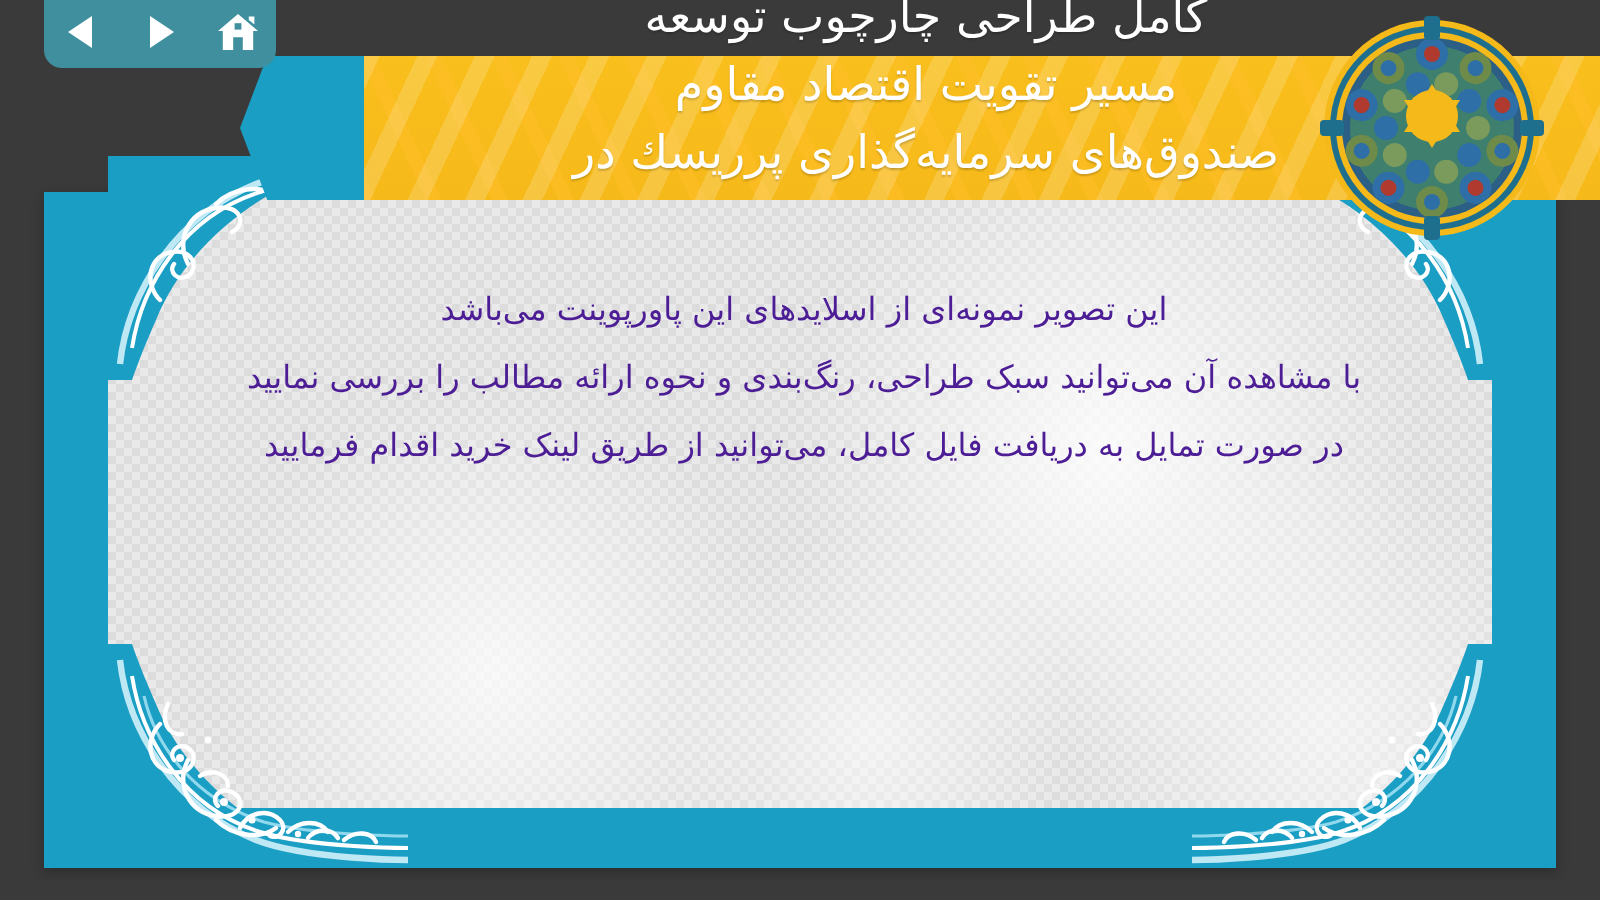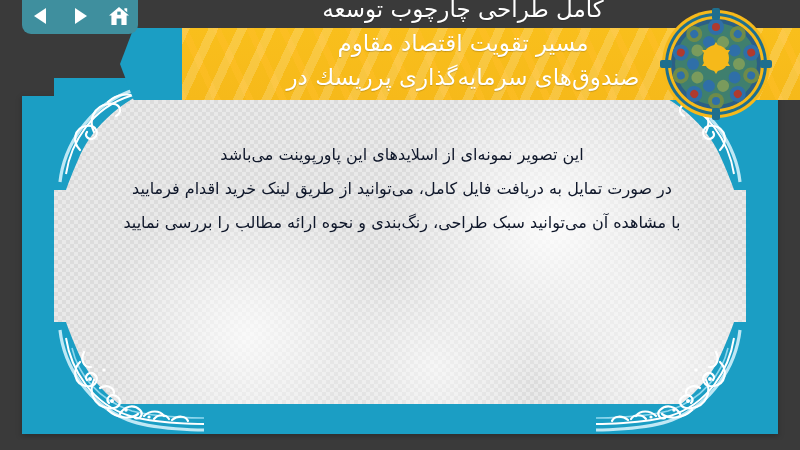--- a/index.html
+++ b/index.html
@@ -79,21 +79,21 @@
   .corner{position:absolute;width:150px;height:112px;pointer-events:none;}
   #corner-bl{left:32px;bottom:0px;}
   #corner-br{right:32px;bottom:0px;transform:scaleX(-1);}
   #corner-tl{left:32px;top:-18px;transform:scaleY(-1);}
   #corner-tr{right:32px;top:-18px;transform:scale(-1,-1);}
 
   
   #body-text{
     position:absolute;left:60px;top:42px;width:640px;z-index:15;
     direction:rtl;text-align:center;
-    color:#0f172a;font-size:16px;line-height:34px;
+    color:#4c1d95;font-size:16px;line-height:34px;
   }
   #body-text span{display:block;white-space:nowrap;}
 </style>
 </head>
 <body>
 
 <div id="stage">
 
   <div id="nav-bar">
     <div class="nav-btn">
@@ -286,18 +286,18 @@
       <path d="M12 16 C17 48 38 82 76 94 C102 102 150 102 150 102" fill="none" stroke="#ffffff" stroke-width="2"></path>
       <g fill="none" stroke="#ffffff" stroke-width="2.2" stroke-linecap="round">
         <path d="M26 40 C18 48 20 62 32 64 C42 66 46 56 40 52 C35 49 30 54 33 58"></path>
         <path d="M40 58 C34 70 40 84 54 86 C66 88 70 78 62 74"></path>
         <path d="M54 88 C62 96 76 98 84 92"></path>
       </g>
     </svg>
 
     <div id="body-text">
       <span>این تصویر نمونه‌ای از اسلایدهای این پاورپوینت می‌باشد</span>
+      <span>با مشاهده آن می‌توانید سبک طراحی، رنگ‌بندی و نحوه ارائه مطالب را بررسی نمایید</span>
       <span>در صورت تمایل به دریافت فایل کامل، می‌توانید از طریق لینک خرید اقدام فرمایید</span>
-      <span>با مشاهده آن می‌توانید سبک طراحی، رنگ‌بندی و نحوه ارائه مطالب را بررسی نمایید</span>
     </div>
   </div>
 
 </div>
 
 </body></html>

